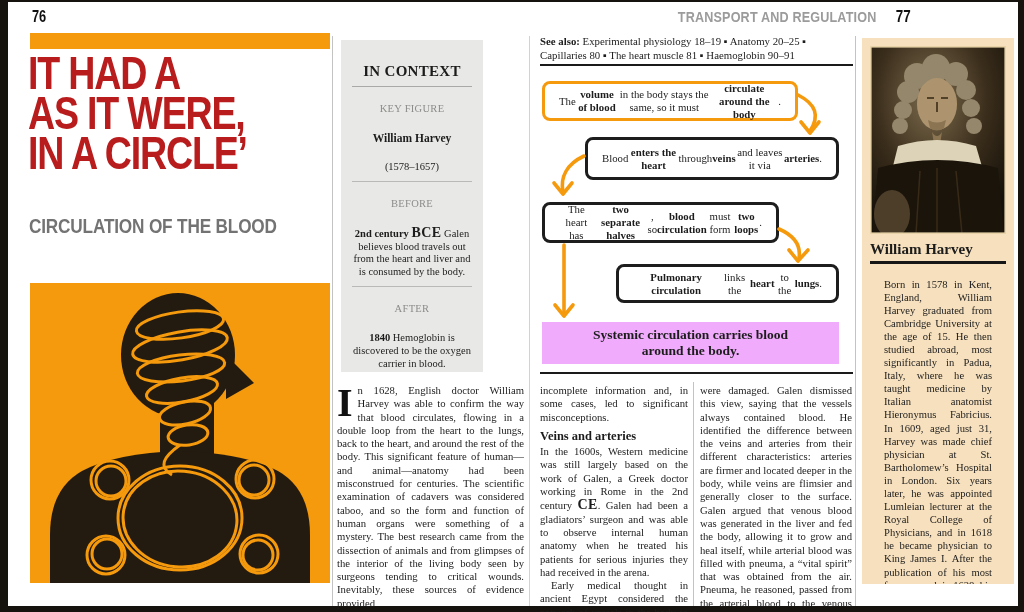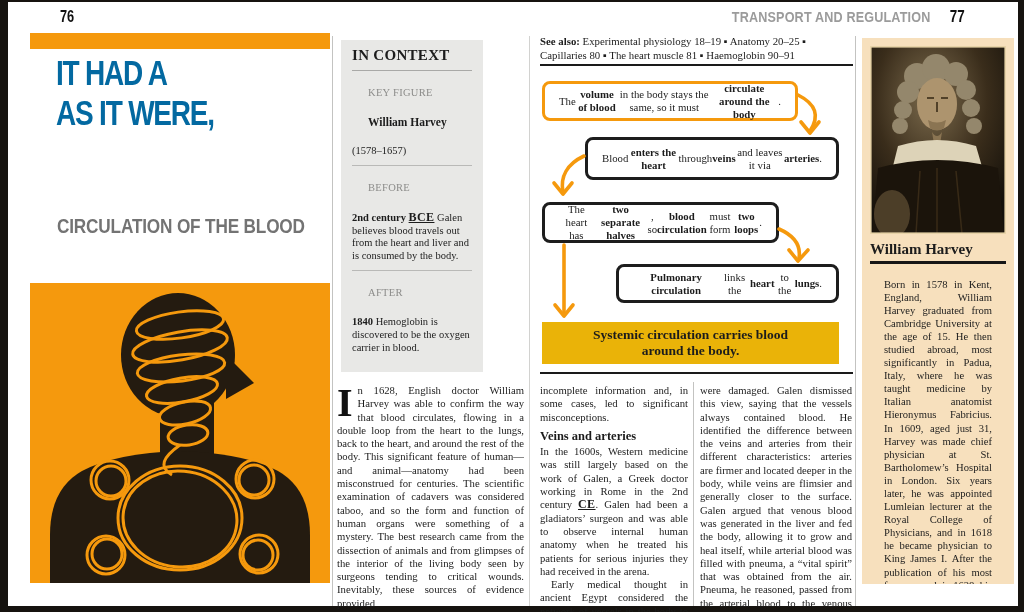--- a/index.html
+++ b/index.html
@@ -1,48 +1,48 @@
 <!DOCTYPE html>
 <html><head>
 <meta charset="utf-8">
 <style>
   html,body{margin:0;padding:0;background:#fff;}
   body{width:1024px;height:612px;position:relative;overflow:hidden;
        font-family:"Liberation Serif","DejaVu Serif",serif;color:#1c1c1c;
        -webkit-font-smoothing:antialiased;}
   .abs{position:absolute;}
-  .sans{font-family:"Liberation Sans","DejaVu Sans",sans-serif;margin-left:28px;}
+  .sans{font-family:"Liberation Sans","DejaVu Sans",sans-serif;}
   .cond{display:inline-block;transform:scaleX(.8);transform-origin:0 50%;white-space:nowrap;}
   .condR{display:inline-block;transform:scaleX(.84);transform-origin:100% 50%;white-space:nowrap;}
   .b{font-weight:700;}
-  .sc{font-weight:700;font-size:12px;letter-spacing:.4px;text-decoration:underline;}
+  .sc{font-weight:700;font-size:14px;letter-spacing:.4px;}
   
   .edge{background:#16130f;}
   
   .pagenum{font-weight:700;font-size:16px;color:#111;}
   .sectionhead{font-weight:700;font-size:15px;color:#9b9b9b;letter-spacing:.2px;}
   
   .titlebar{background:#f5990d;}
-  .bigtitle{font-weight:700;font-size:35px;line-height:40px;color:#0369a1;letter-spacing:-1.5px;}
+  .bigtitle{font-weight:700;font-size:47px;line-height:40px;color:#b91c1c;letter-spacing:-1.5px;}
   .subtitle{font-weight:700;font-size:20px;color:#737373;letter-spacing:-.2px;}
   
-  .ctx{background:#e8e8e6;padding:7px 11px 8px 11px;box-sizing:border-box;overflow:hidden;}
+  .ctx{background:#e8e8e6;padding:23px 11px 8px 11px;box-sizing:border-box;overflow:hidden;text-align:center;}
   .ctx h3{margin:0 0 6px 0;font-size:15px;letter-spacing:.3px;}
   .ctx .rule{border:0;border-top:1px solid #b9b9b7;margin:6px 0 6px 0;}
   .ctx .lbl{color:#8c8c8a;font-size:10.5px;letter-spacing:.3px;margin:0;}
   .ctx p{margin:0 0 7px 0;font-size:10.5px;line-height:12.9px;}
   .ctx p.tight{margin:16px;}
   
   .seealso{font-size:10.8px;line-height:14px;}
   
   .fbox{position:absolute;box-sizing:border-box;border:3px solid #1d1d1d;border-radius:8px;
         display:flex;align-items:center;justify-content:center;text-align:center;
         font-size:10.8px;line-height:13px;padding:3px 14px;background:#fff;}
   .fbox.orangeborder{border-color:#f5990d;}
-  .fbox.fill{border:0;border-radius:0;background:#eab308;font-weight:700;font-size:13.5px;line-height:16px;}
+  .fbox.fill{border:0;border-radius:0;background:#f0abfc;font-weight:700;font-size:13.5px;line-height:16px;}
   .thickrule{background:#1a1a1a;}
   
   .coltext{font-size:10.7px;line-height:13.3px;text-align:justify;}
   .coltext p{margin:0;}
   .dropcap{float:left;font-weight:700;font-size:40px;line-height:33px;padding:2px 5px 0 0;color:#111;}
   .subhead{font-weight:700;font-size:12.5px;margin:6px 0 2px 0 !important;text-align:left;}
   .indent{text-indent:11px;}
   .vrule{background:#c3c3c1;width:1px;}
   
   .sidebar{background:#f7e0bd;box-sizing:border-box;padding:8px;overflow:hidden;}
@@ -53,29 +53,30 @@
 </style>
 </head>
 <body>
 
 <div class="abs edge" style="left:0;top:0;width:8px;height:612px;"></div>
 <div class="abs edge" style="left:0;top:0;width:1024px;height:2px;"></div>
 <div class="abs edge" style="left:1018px;top:0;width:6px;height:612px;"></div>
 <div class="abs edge" style="left:0;top:606px;width:1024px;height:6px;"></div>
 
 <div class="abs sans pagenum" style="left:32px;top:8px;"><span class="cond">76</span></div>
-<div class="abs sans" style="left:620px;top:8px;width:362px;text-align:center;">
+<div class="abs sans" style="left:640px;top:8px;width:362px;text-align:left;">
   <span class="condR sectionhead">TRANSPORT AND REGULATION</span>
   <span class="condR pagenum" style="margin-left:12px;">77</span>
 </div>
 
 <div class="abs titlebar" style="left:30px;top:33px;width:300px;height:16px;"></div>
 <div class="abs sans bigtitle" style="left:28px;top:53px;">
   <div><span class="cond">IT HAD A</span></div>
   <div><span class="cond">AS IT WERE,</span></div>
+  <div><span class="cond">IN A CIRCLE’</span></div>
 </div>
 <div class="abs sans subtitle" style="left:29px;top:215px;"><span class="cond" style="transform:scaleX(.86);">CIRCULATION OF THE BLOOD</span></div>
 
 <div class="abs" style="left:30px;top:283px;width:300px;height:300px;">
 <svg width="300" height="300" viewBox="0 0 300 300">
   <rect x="0" y="0" width="300" height="300" fill="#f5990d"></rect>
   <g fill="#241b10">
     <ellipse cx="148" cy="72" rx="57" ry="62"></ellipse>
     <polygon points="196,72 224,100 196,116"></polygon>
     <rect x="130" y="108" width="54" height="74"></rect>

